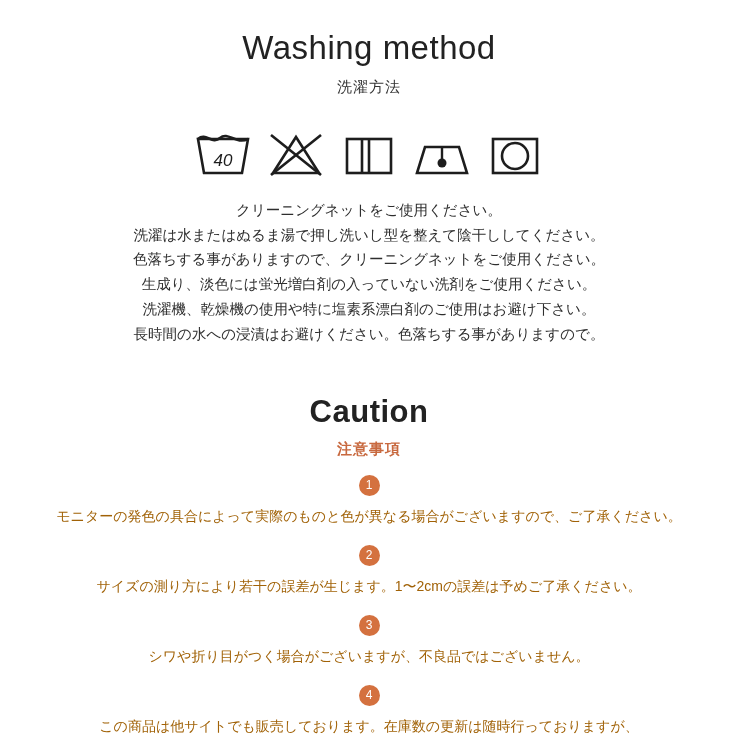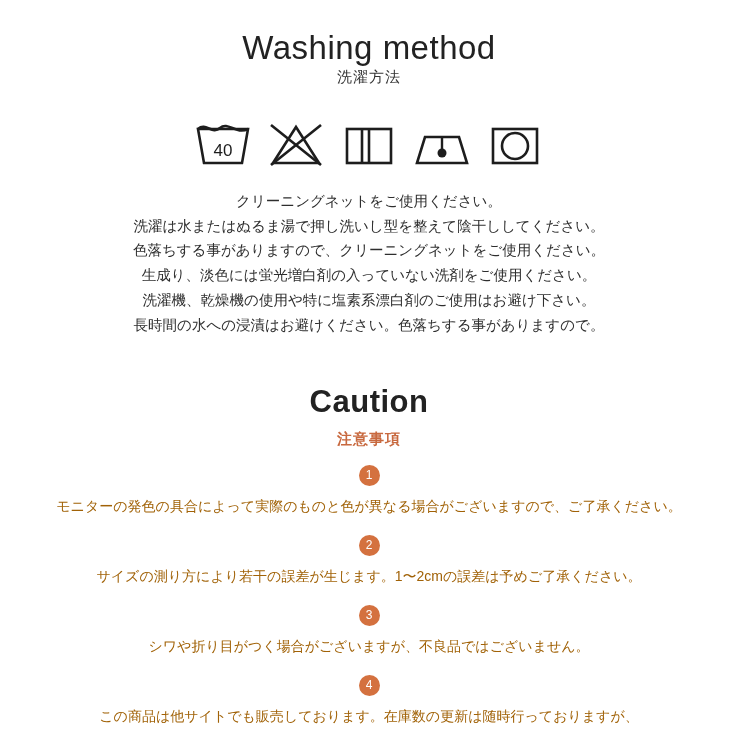--- a/index.html
+++ b/index.html
@@ -30,42 +30,45 @@
     font-size: 33px;
     font-weight: 400;
     letter-spacing: 0.5px;
     color: #222;
     line-height: 1.2;
     margin: 0;
   }
   .title-jp {
     font-size: 15px;
     color: #333;
+    margin-top: 10px;
     letter-spacing: 1px;
   }
 
   .symbols {
     margin-top: 26px;
     display: flex;
     justify-content: center;
     align-items: flex-end;
     gap: 11px;
+    font-style: italic;
   }
   .symbol {
     width: 62px;
     height: 54px;
     position: relative;
   }
   .symbol svg { display: block; }
 
   .wash-notes {
     margin-top: 22px;
     font-size: 14.5px;
     line-height: 1.72;
     color: #2e2e2e;
+    font-family: Liberation Mono, monospace;
   }
   .wash-notes div { white-space: nowrap; }
 
   
   .section-caution {
     margin-top: 46px;
     text-align: center;
   }
   .caution-title-en {
     font-size: 31px;

